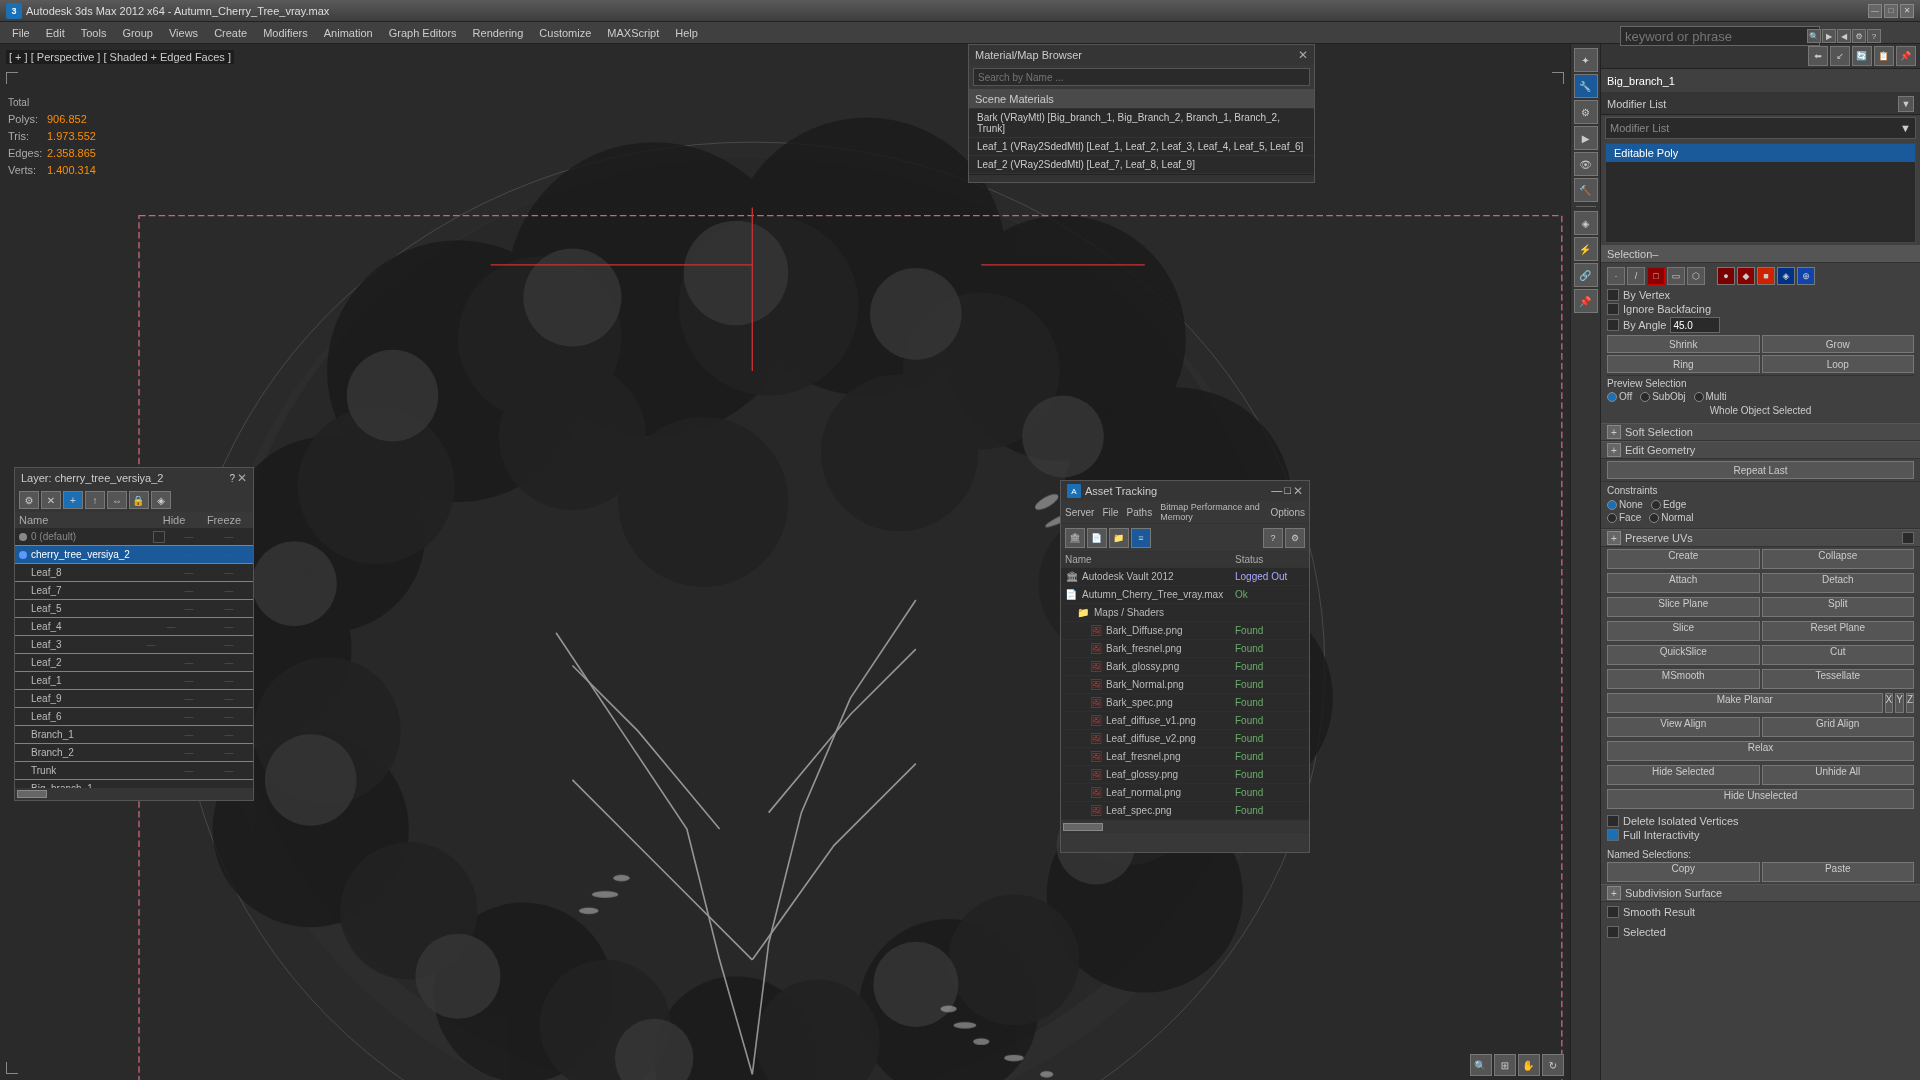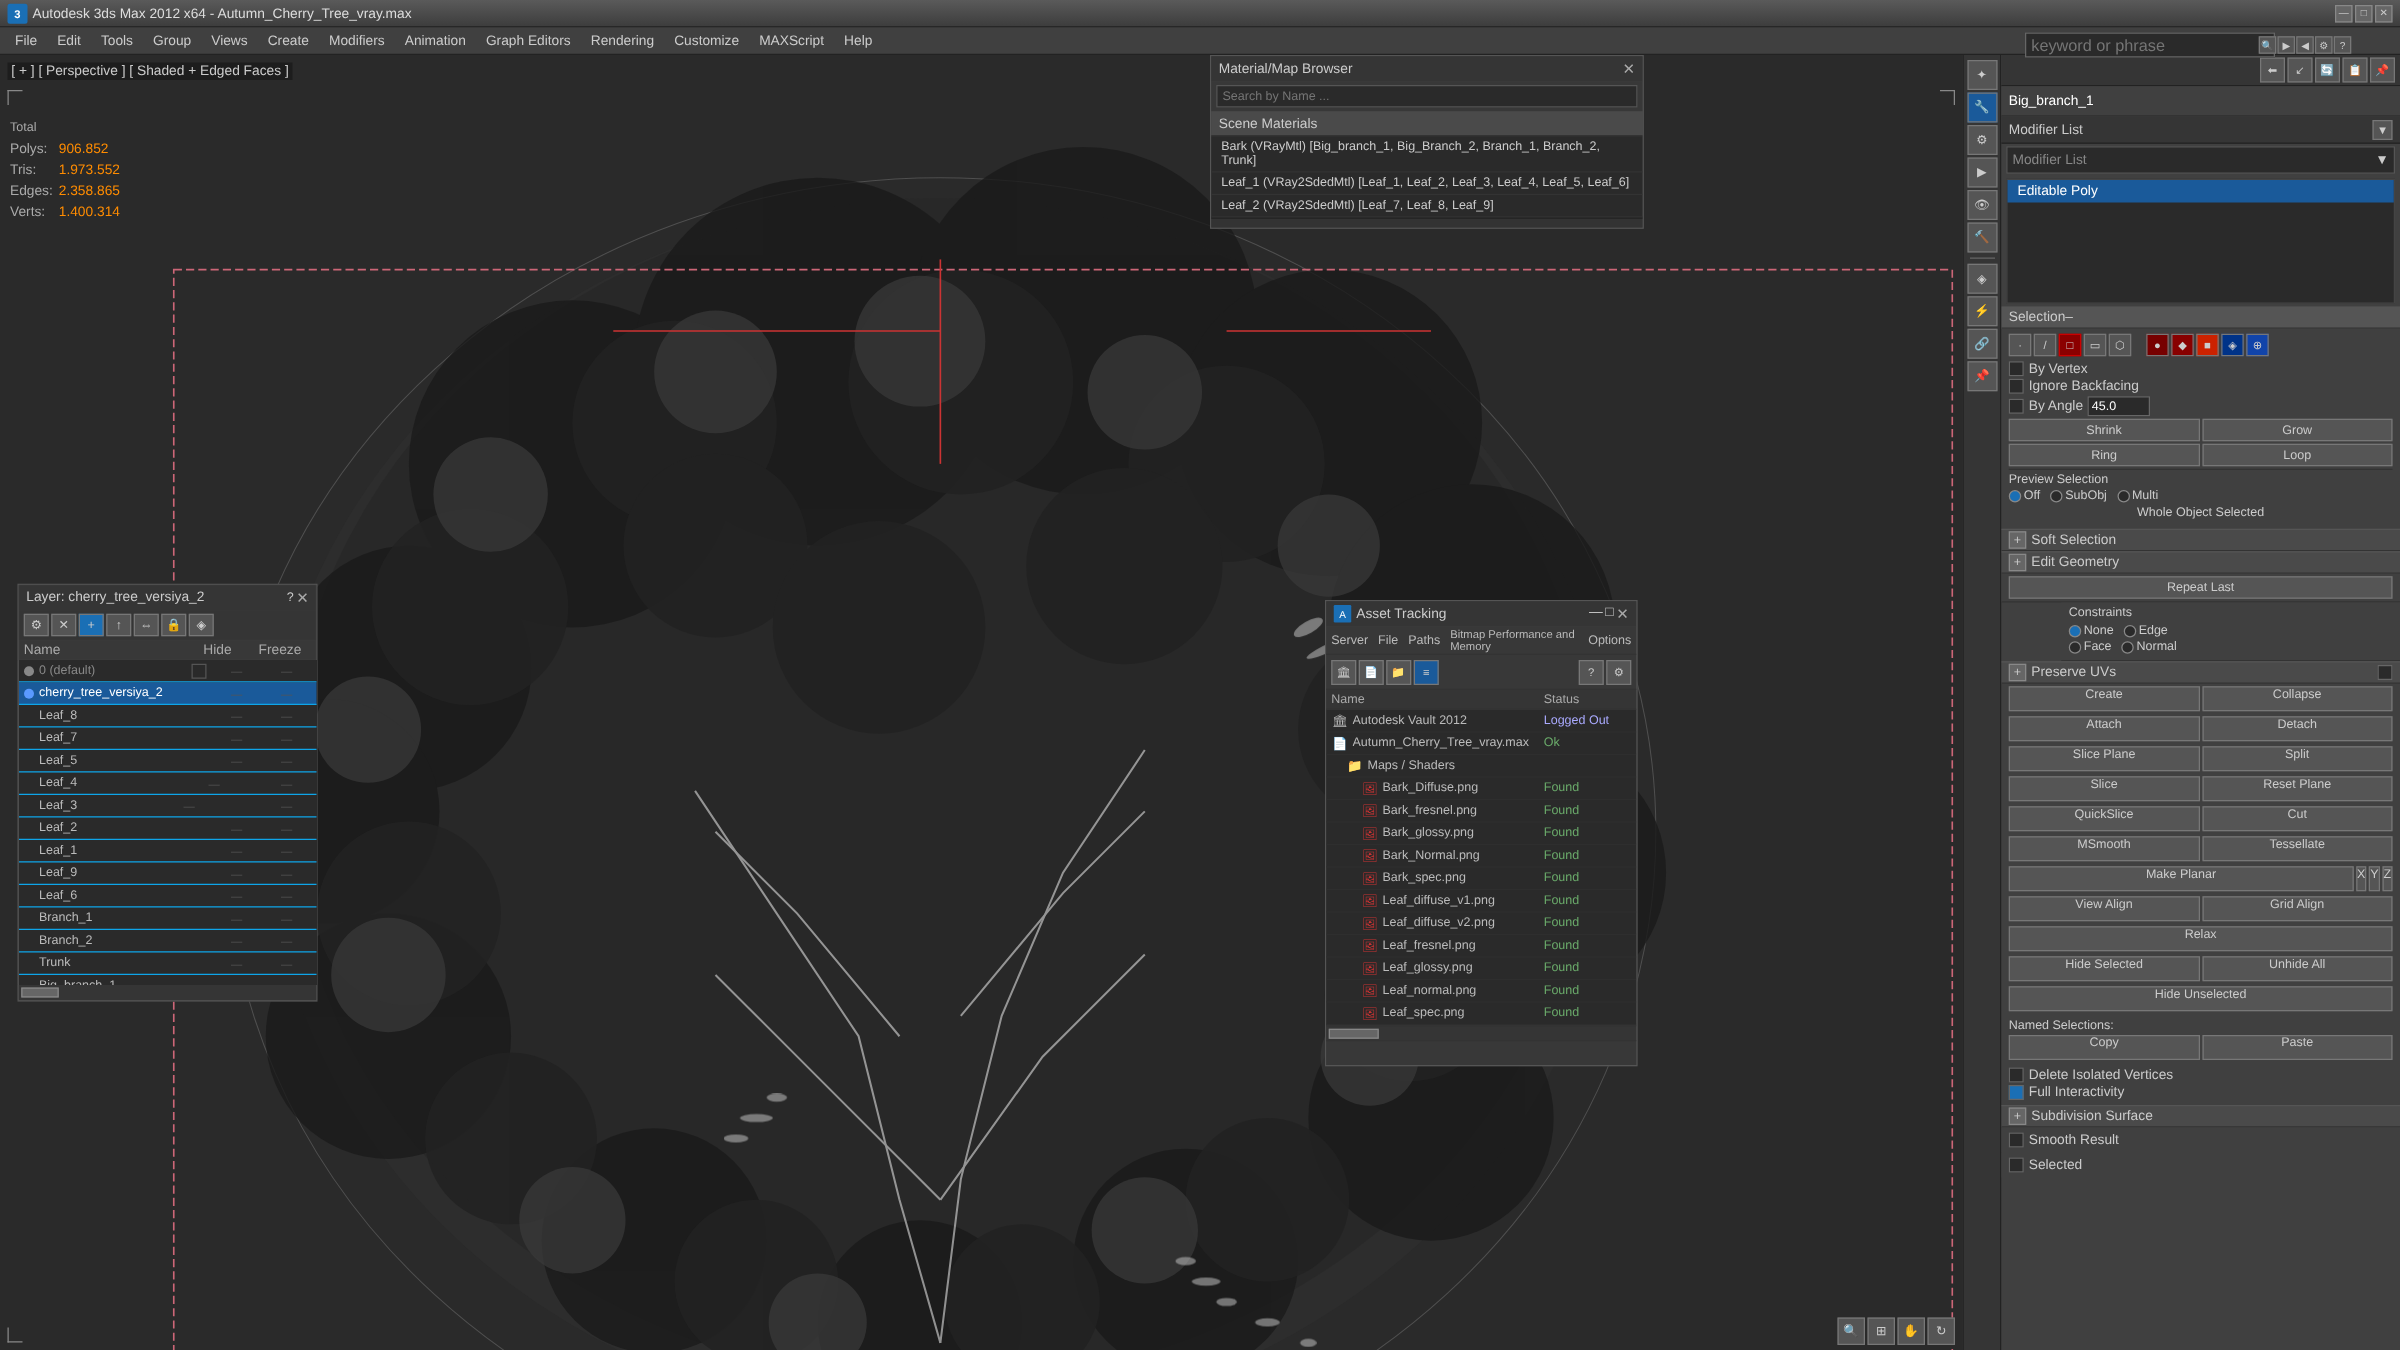--- a/index.html
+++ b/index.html
@@ -900,21 +900,21 @@
         <div style="display:flex;align-items:center;gap:4px;">
           <div class="plus-btn">+</div>
           <span>Edit Geometry</span>
         </div>
       </div>
 
       <div style="padding:2px 6px;background:#404040;border-bottom:1px solid #333;">
         <div class="small-btn" style="width:100%;height:18px;">Repeat Last</div>
       </div>
 
-      <div style="padding:3px 6px;background:#404040;border-bottom:1px solid #333;margin-left:48px;">
+      <div style="padding:3px 6px;background:#404040;border-bottom:1px solid #333;">
         <div style="font-size:10px;color:#ccc;margin-bottom:3px;">Constraints</div>
         <div class="radio-row">
           <div class="radio-opt">
             <div class="radio on"></div>
             <span>None</span>
           </div>
           <div class="radio-opt">
             <div class="radio"></div>
             <span>Edge</span>
           </div>
@@ -988,35 +988,35 @@
       <div class="action-btn-row">
         <div class="action-btn">Hide Selected</div>
         <div class="action-btn">Unhide All</div>
       </div>
 
       <div class="action-btn-row">
         <div class="action-btn">Hide Unselected</div>
       </div>
 
       <div style="padding:2px 6px;">
+        <div class="checkbox-row">
+          <div class="cb" style="background:#2a2a2a;"></div>
+          <span>Delete Isolated Vertices</span>
+        </div>
+        <div class="checkbox-row">
+          <div class="cb" style="background:#1a6fb5;"></div>
+          <span>Full Interactivity</span>
+        </div>
+      </div>
+
+      <div style="padding:2px 6px;">
         <div style="font-size:10px;color:#ccc;margin:2px 0;">Named Selections:</div>
         <div class="action-btn-row" style="padding:0;">
           <div class="action-btn">Copy</div>
           <div class="action-btn">Paste</div>
-        </div>
-      </div>
-
-      <div style="padding:2px 6px;">
-        <div class="checkbox-row">
-          <div class="cb" style="background:#2a2a2a;"></div>
-          <span>Delete Isolated Vertices</span>
-        </div>
-        <div class="checkbox-row">
-          <div class="cb" style="background:#1a6fb5;"></div>
-          <span>Full Interactivity</span>
         </div>
       </div>
 
       <div class="collapsible-row">
         <div style="display:flex;align-items:center;gap:4px;">
           <div class="plus-btn">+</div>
           <span>Subdivision Surface</span>
         </div>
       </div>
 

